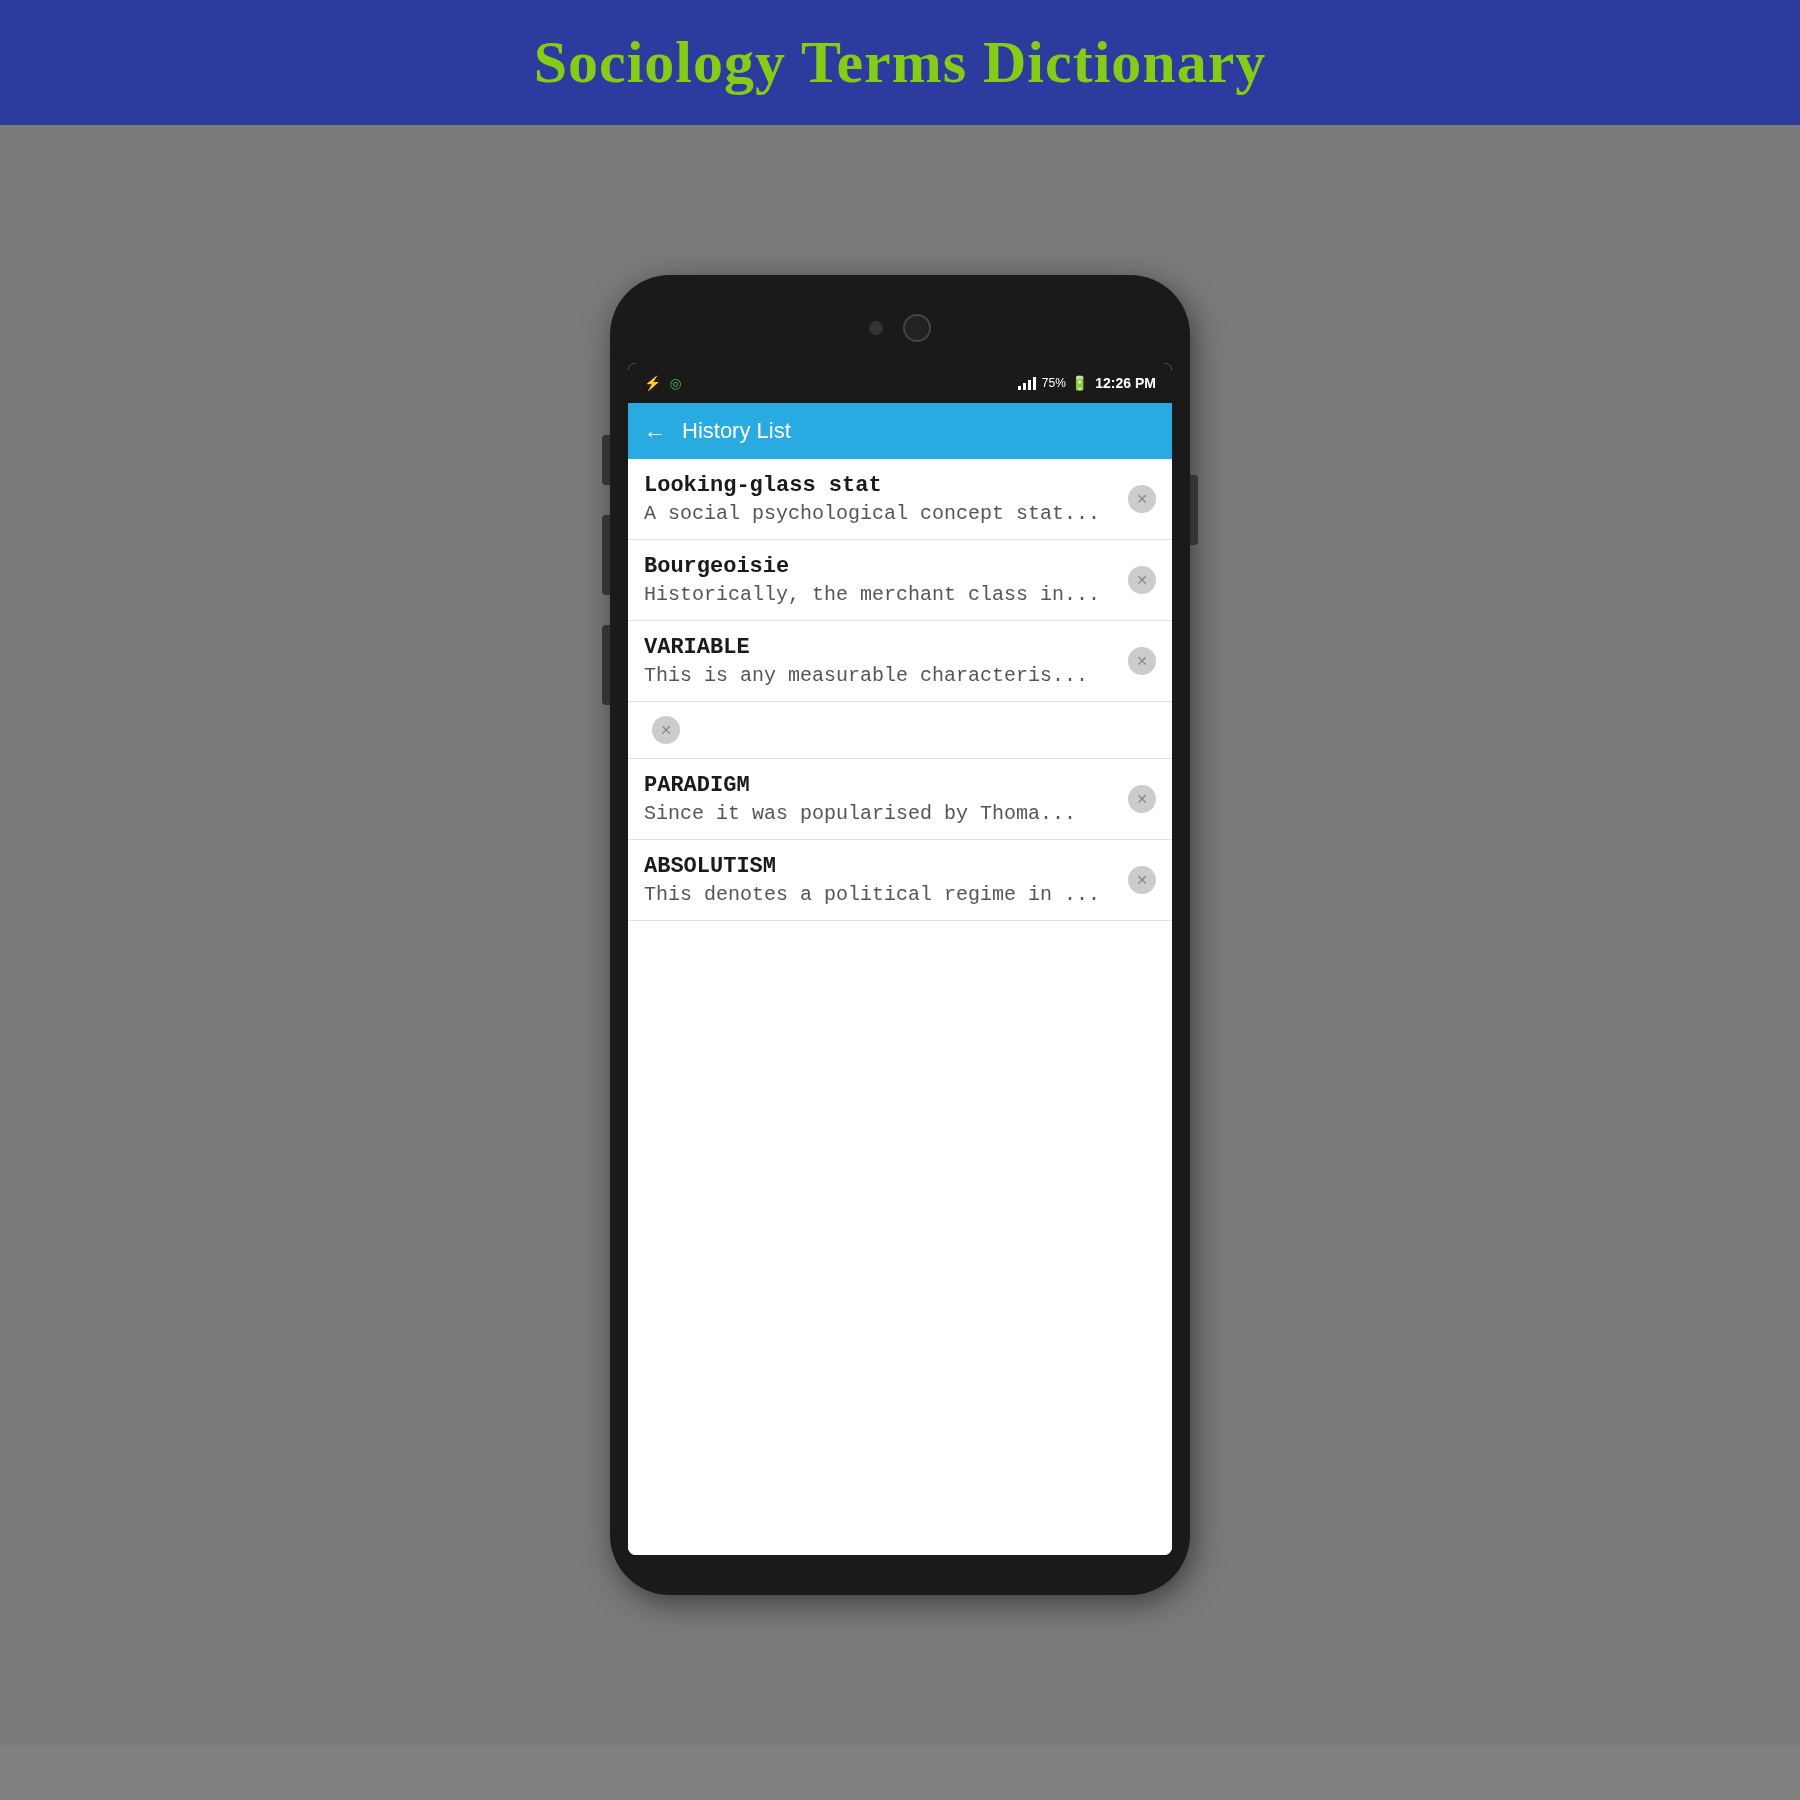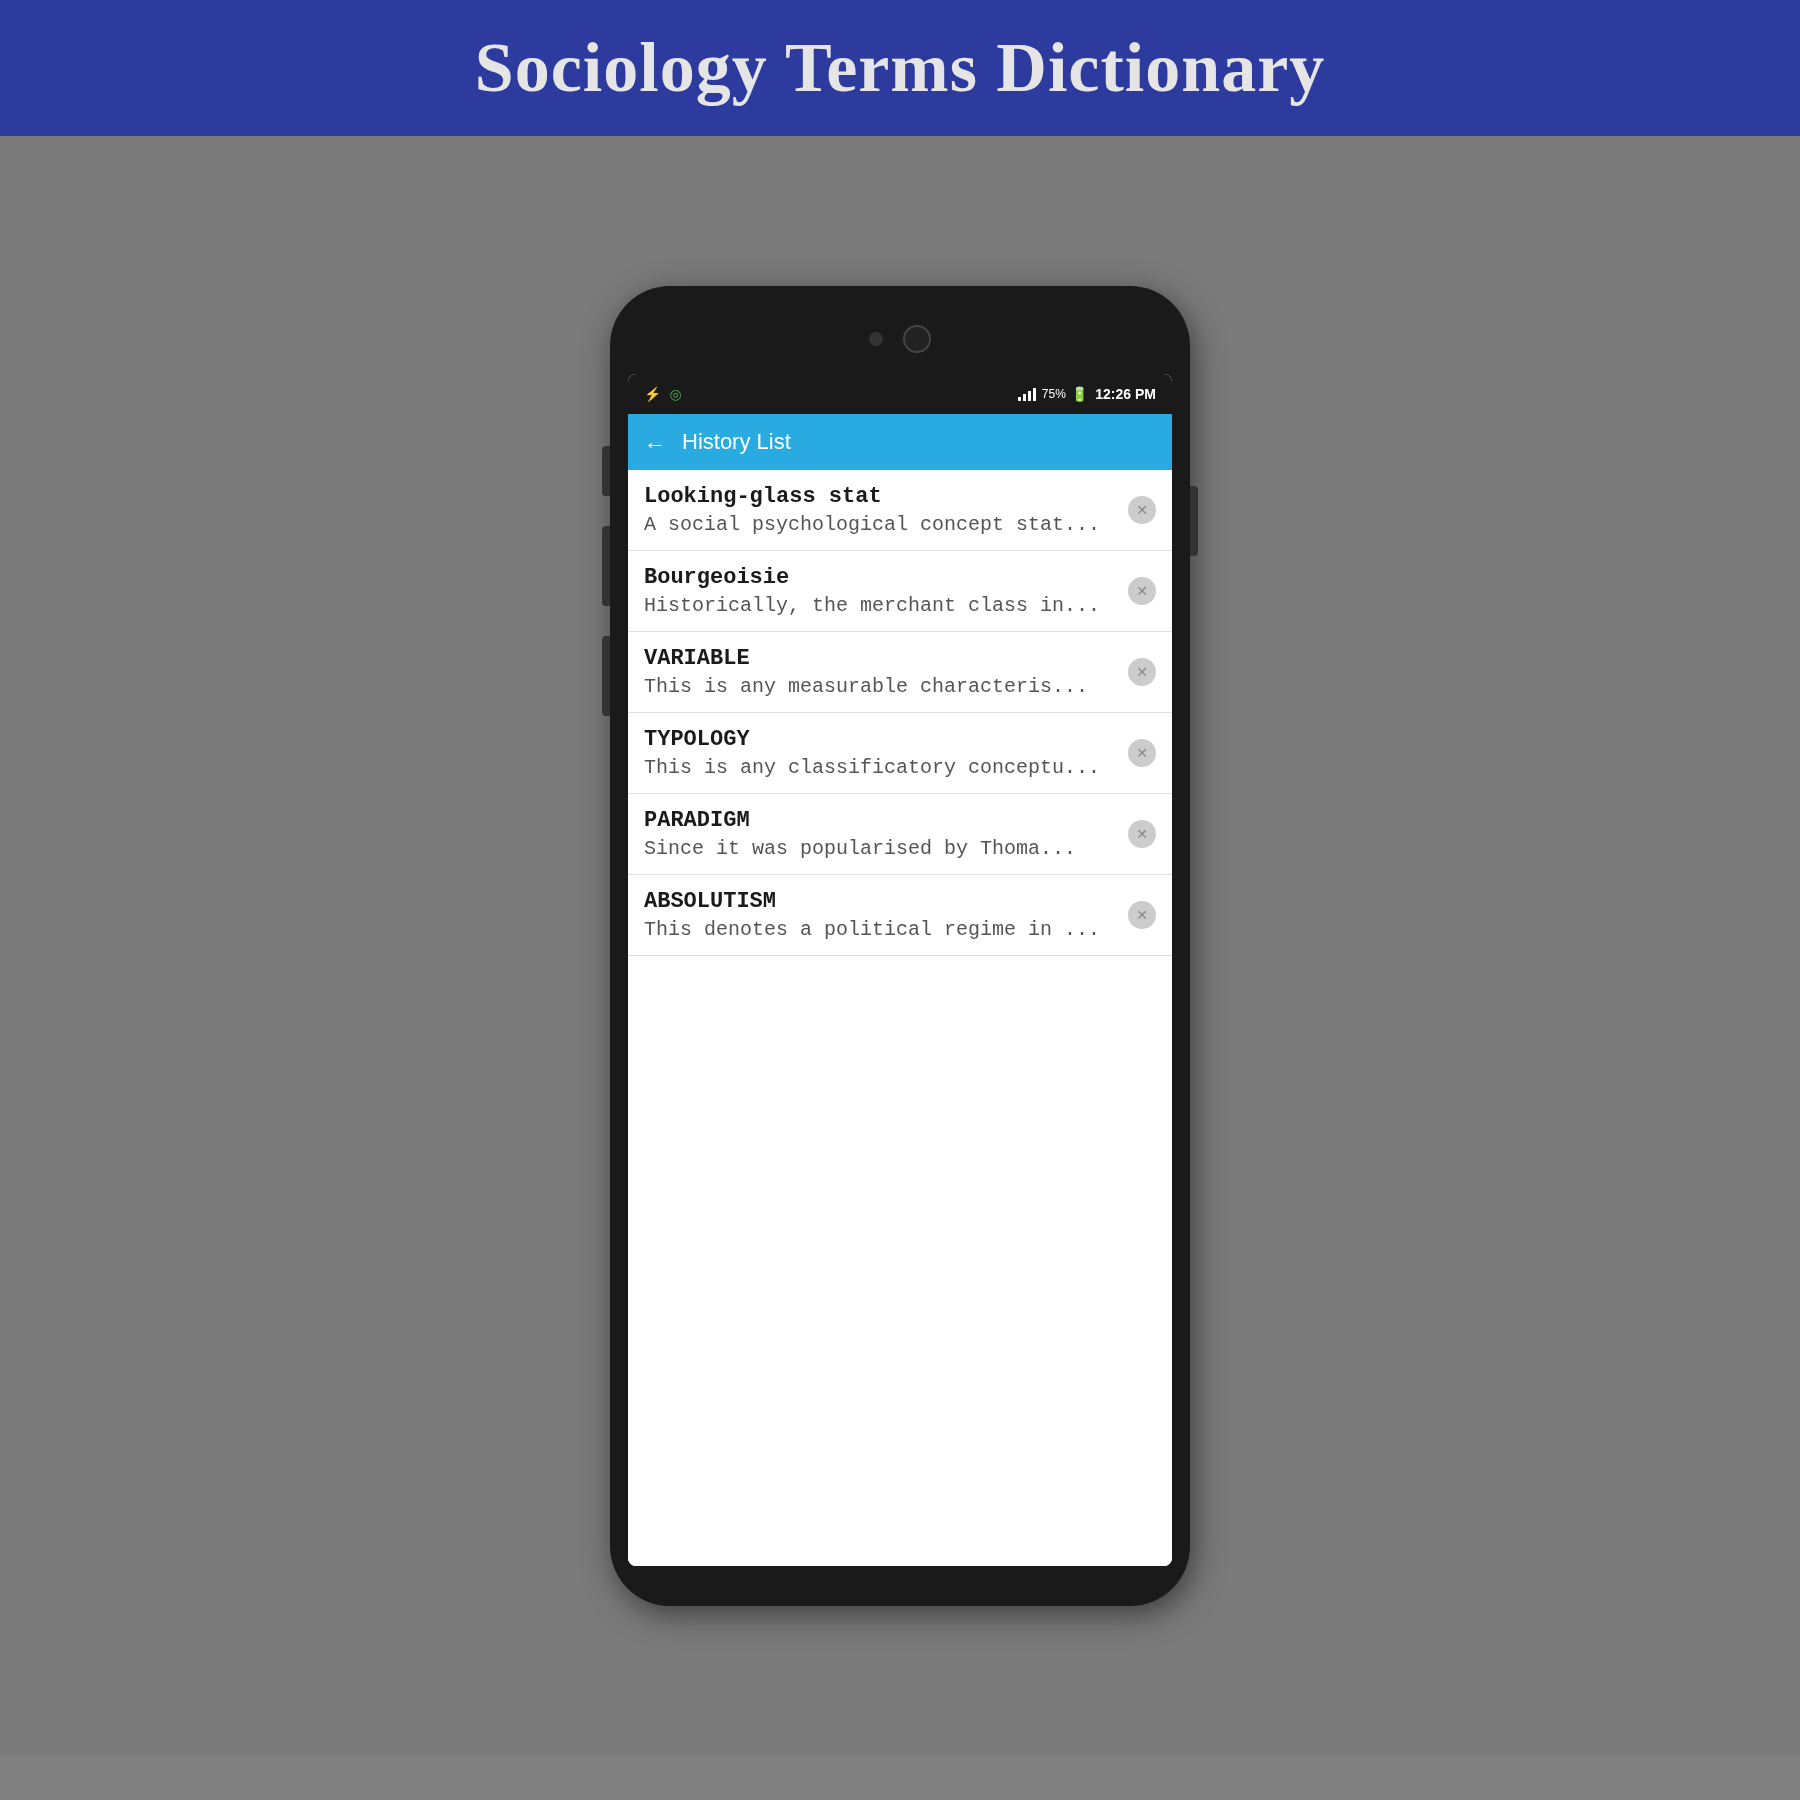--- a/index.html
+++ b/index.html
@@ -14,22 +14,22 @@
 
     
     .top-banner {
       width: 100%;
       background-color: #2d3a9e;
       padding: 28px 40px;
       text-align: center;
     }
 
     .top-banner h1 {
-      color: #e5e5e5;
-      font-size: 70px;
+      color: #84cc16;
+      font-size: 60px;
       font-weight: 900;
       font-family: Georgia, serif;
       letter-spacing: 1px;
     }
 
     
     .main-area {
       width: 100%;
       height: calc(1800px - 180px);
       background-color: #7a7a7a;
@@ -321,24 +321,20 @@
       <button class="remove-btn" title="Remove"></button>
     </div>
           <div class="list-item">
       <div class="list-item-content">
         <div class="list-item-title">VARIABLE</div>
         <div class="list-item-subtitle">This is any measurable characteris...</div>
       </div>
       <button class="remove-btn" title="Remove"></button>
     </div>
           <div class="list-item">
-      <div class="list-item-content">
-        <div class="list-item-title">TYPOLOGY</div>
-        <div class="list-item-subtitle">This is any classificatory conceptu...</div>
-      </div>
       <button class="remove-btn" title="Remove"></button>
     </div>
           <div class="list-item">
       <div class="list-item-content">
         <div class="list-item-title">PARADIGM</div>
         <div class="list-item-subtitle">Since it was popularised by Thoma...</div>
       </div>
       <button class="remove-btn" title="Remove"></button>
     </div>
           <div class="list-item">

